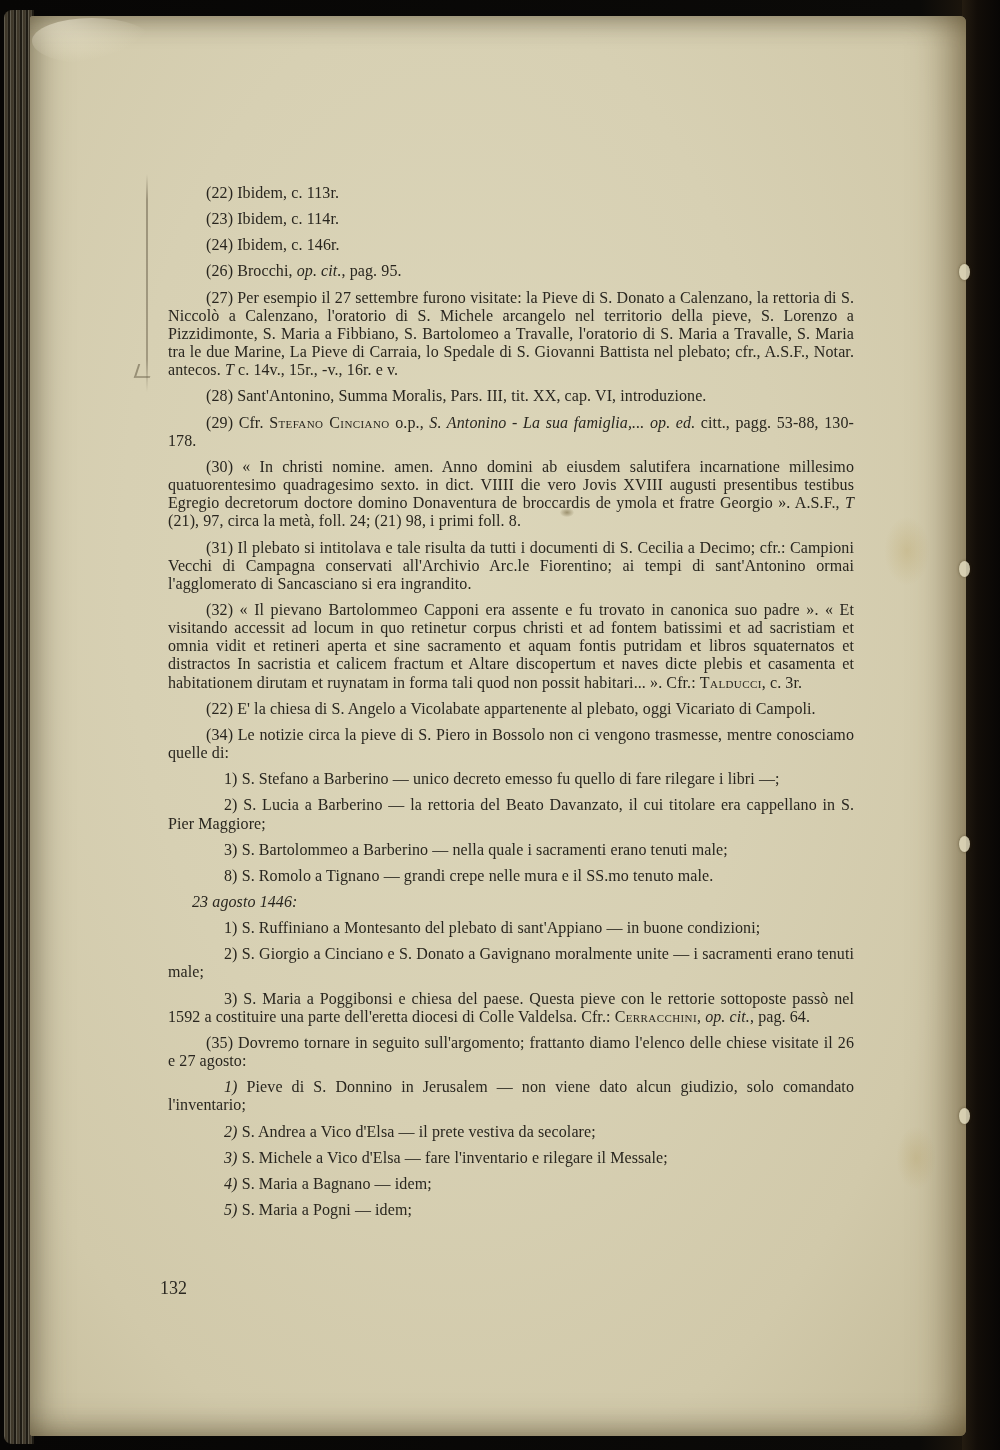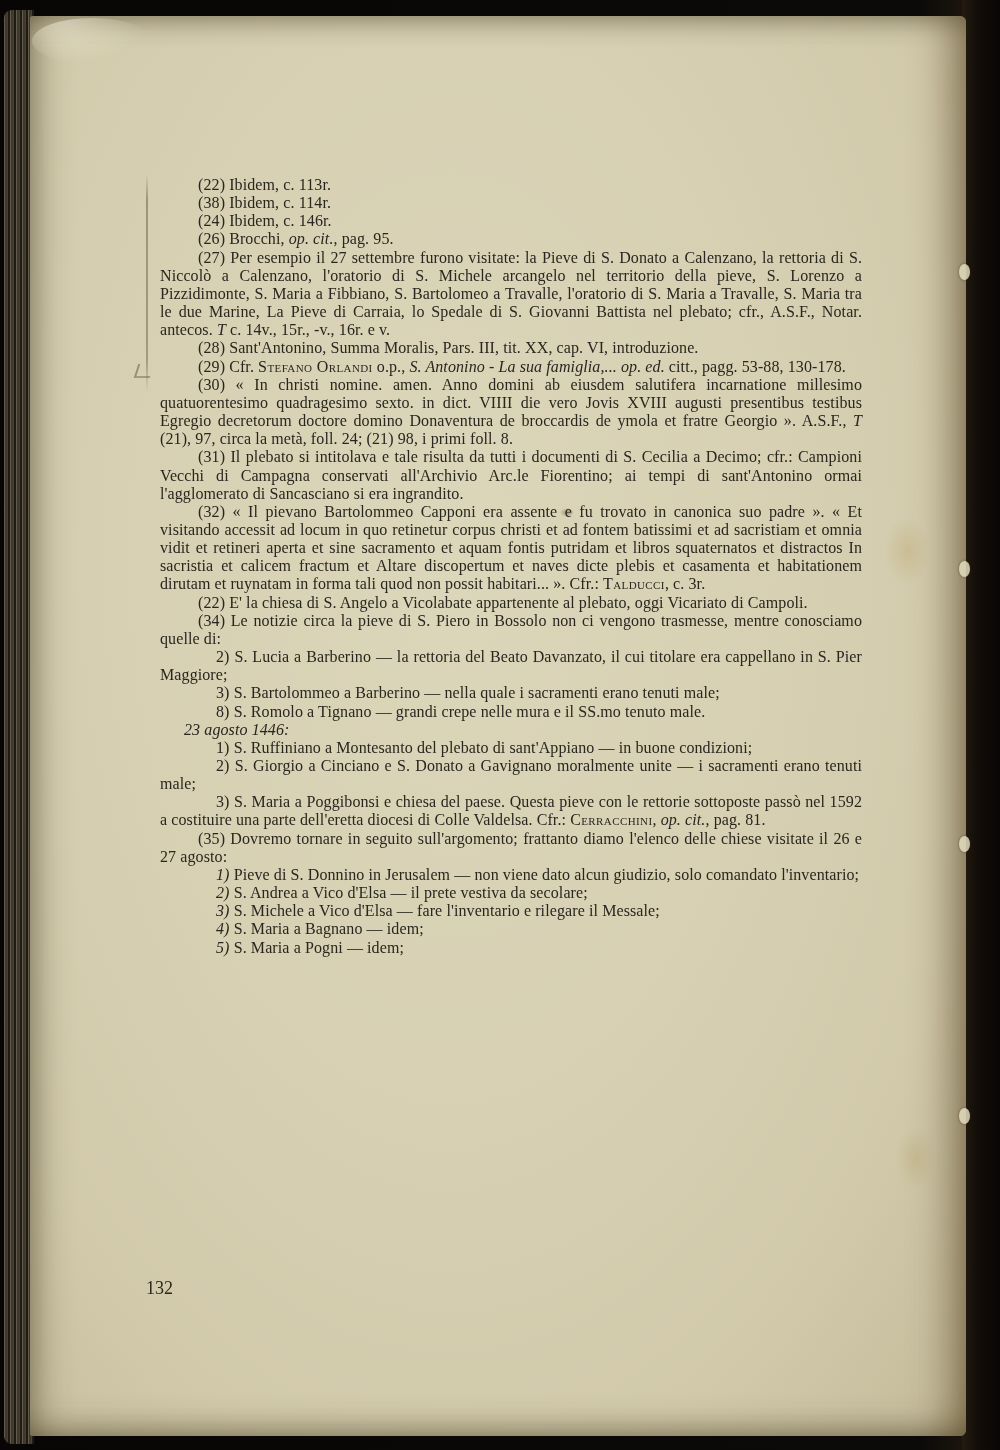--- a/index.html
+++ b/index.html
@@ -82,28 +82,28 @@
     background: radial-gradient(ellipse, rgba(105,90,50,0.55), rgba(105,90,50,0) 75%); }
 
   
   .text-block {
     position: absolute; left: 130px; top: 160px; width: 702px;
     font-size: 16px; line-height: 18.15px;
     color: #29261f;
     text-align: justify;
     letter-spacing: 0.1px;
   }
-  .para { margin: 0; text-indent: 38px; }
+  .para { margin: 8px; text-indent: 38px; }
   .para.ind-sub { text-indent: 56px; }
   .para.ind-date { text-indent: 24px; font-style: italic; }
   .it { font-style: italic; }
   .sc { font-variant: small-caps; letter-spacing: 0.4px; }
 
   .page-number {
-    position: absolute; left: 116px; top: 1262px;
+    position: absolute; left: 130px; top: 1262px;
     font-size: 18px; color: #2b2821;
   }
 </style>
 </head>
 <body>
 
 <div class="scene">
 
   <div class="page-stack-left"></div>
   <div class="page-stack-right"></div>
@@ -119,38 +119,39 @@
     <div class="margin-line"></div>
     <div class="margin-hook"></div>
 
     <div class="stain s1"></div>
     <div class="stain s2"></div>
     <div class="stain s3"></div>
 
     <div class="text-block">
 
     <p class="para ind-note"><span>(22) Ibidem, c. 113r.</span></p>
-        <p class="para ind-note"><span>(38) Ibidem, c. 114r.</span></p>
+        <p class="para ind-note"><span>(23) Ibidem, c. 114r.</span></p>
         <p class="para ind-note"><span>(24) Ibidem, c. 146r.</span></p>
         <p class="para ind-note"><span>(26) Brocchi, </span><span class="it">op. cit.</span><span>, pag. 95.</span></p>
         <p class="para ind-note"><span>(27) Per esempio il 27 settembre furono visitate: la Pieve di S. Donato a Calenzano, la rettoria di S. Niccolò a Calenzano, l'oratorio di S. Michele arcangelo nel territorio della pieve, S. Lorenzo a Pizzidimonte, S. Maria a Fibbiano, S. Bartolomeo a Travalle, l'oratorio di S. Maria a Travalle, S. Maria tra le due Marine, La Pieve di Carraia, lo Spedale di S. Giovanni Battista nel plebato; cfr., A.S.F., Notar. antecos. </span><span class="it">T</span><span> c. 14v., 15r., -v., 16r. e v.</span></p>
         <p class="para ind-note"><span>(28) Sant'Antonino, Summa Moralis, Pars. III, tit. XX, cap. VI, introduzione.</span></p>
-        <p class="para ind-note"><span>(29) Cfr. </span><span class="sc">Stefano Orlandi</span><span> o.p., </span><span class="it">S. Antonino - La sua famiglia,... op. ed.</span><span> citt., pagg. 53-88, 130-178.</span></p>
+        <p class="para ind-note"><span>(29) Cfr. </span><span class="sc">Stefano Cinciano</span><span> o.p., </span><span class="it">S. Antonino - La sua famiglia,... op. ed.</span><span> citt., pagg. 53-88, 130-178.</span></p>
         <p class="para ind-note"><span>(30) « In christi nomine. amen. Anno domini ab eiusdem salutifera incarnatione millesimo quatuorentesimo quadragesimo sexto. in dict. VIIII die vero Jovis XVIII augusti presentibus testibus Egregio decretorum doctore domino Donaventura de broccardis de ymola et fratre Georgio ». A.S.F., </span><span class="it">T</span><span> (21), 97, circa la metà, foll. 24; (21) 98, i primi foll. 8.</span></p>
         <p class="para ind-note"><span>(31) Il plebato si intitolava e tale risulta da tutti i documenti di S. Cecilia a Decimo; cfr.: Campioni Vecchi di Campagna conservati all'Archivio Arc.le Fiorentino; ai tempi di sant'Antonino ormai l'agglomerato di Sancasciano si era ingrandito.</span></p>
         <p class="para ind-note"><span>(32) « Il pievano Bartolommeo Capponi era assente e fu trovato in canonica suo padre ». « Et visitando accessit ad locum in quo retinetur corpus christi et ad fontem batissimi et ad sacristiam et omnia vidit et retineri aperta et sine sacramento et aquam fontis putridam et libros squaternatos et distractos In sacristia et calicem fractum et Altare discopertum et naves dicte plebis et casamenta et habitationem dirutam et ruynatam in forma tali quod non possit habitari... ». Cfr.: </span><span class="sc">Talducci</span><span>, c. 3r.</span></p>
         <p class="para ind-note"><span>(22) E' la chiesa di S. Angelo a Vicolabate appartenente al plebato, oggi Vicariato di Campoli.</span></p>
         <p class="para ind-note"><span>(34) Le notizie circa la pieve di S. Piero in Bossolo non ci vengono trasmesse, mentre conosciamo quelle di:</span></p>
+        <p class="para ind-sub"><span>1) S. Stefano a Barberino — unico decreto emesso fu quello di fare rilegare i libri —;</span></p>
         <p class="para ind-sub"><span>2) S. Lucia a Barberino — la rettoria del Beato Davanzato, il cui titolare era cappellano in S. Pier Maggiore;</span></p>
         <p class="para ind-sub"><span>3) S. Bartolommeo a Barberino — nella quale i sacramenti erano tenuti male;</span></p>
         <p class="para ind-sub"><span>8) S. Romolo a Tignano — grandi crepe nelle mura e il SS.mo tenuto male.</span></p>
         <p class="para ind-date"><span>23 agosto 1446:</span></p>
         <p class="para ind-sub"><span>1) S. Ruffiniano a Montesanto del plebato di sant'Appiano — in buone condizioni;</span></p>
         <p class="para ind-sub"><span>2) S. Giorgio a Cinciano e S. Donato a Gavignano moralmente unite — i sacramenti erano tenuti male;</span></p>
-        <p class="para ind-sub"><span>3) S. Maria a Poggibonsi e chiesa del paese. Questa pieve con le rettorie sottoposte passò nel 1592 a costituire una parte dell'eretta diocesi di Colle Valdelsa. Cfr.: </span><span class="sc">Cerracchini</span><span>, </span><span class="it">op. cit.</span><span>, pag. 81.</span></p>
+        <p class="para ind-sub"><span>3) S. Maria a Poggibonsi e chiesa del paese. Questa pieve con le rettorie sottoposte passò nel 1592 a costituire una parte dell'eretta diocesi di Colle Valdelsa. Cfr.: </span><span class="sc">Cerracchini</span><span>, </span><span class="it">op. cit.</span><span>, pag. 64.</span></p>
         <p class="para ind-note"><span>(35) Dovremo tornare in seguito sull'argomento; frattanto diamo l'elenco delle chiese visitate il 26 e 27 agosto:</span></p>
         <p class="para ind-sub"><span class="it">1)</span><span> Pieve di S. Donnino in Jerusalem — non viene dato alcun giudizio, solo comandato l'inventario;</span></p>
         <p class="para ind-sub"><span class="it">2)</span><span> S. Andrea a Vico d'Elsa — il prete vestiva da secolare;</span></p>
         <p class="para ind-sub"><span class="it">3)</span><span> S. Michele a Vico d'Elsa — fare l'inventario e rilegare il Messale;</span></p>
         <p class="para ind-sub"><span class="it">4)</span><span> S. Maria a Bagnano — idem;</span></p>
         <p class="para ind-sub"><span class="it">5)</span><span> S. Maria a Pogni — idem;</span></p>
       </div>
 
     <div class="page-number">132</div>
   </div>

